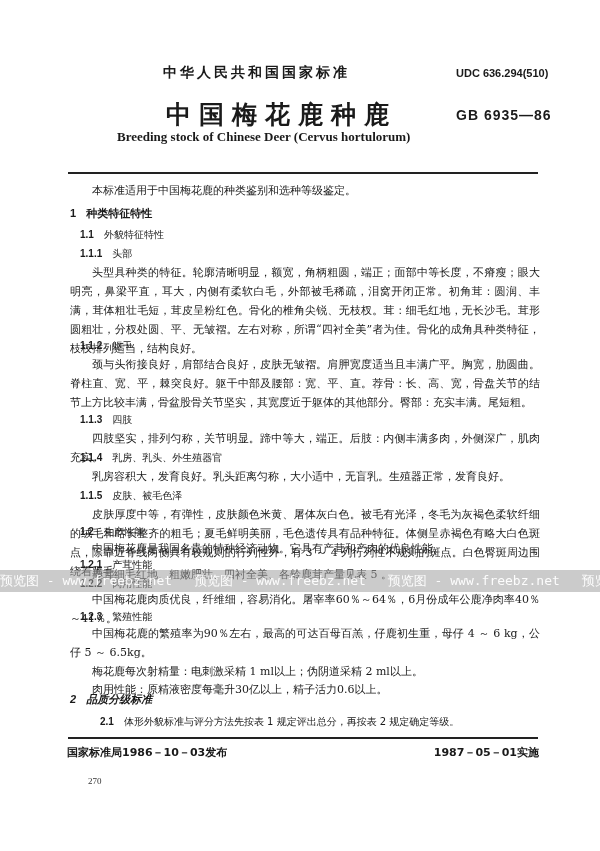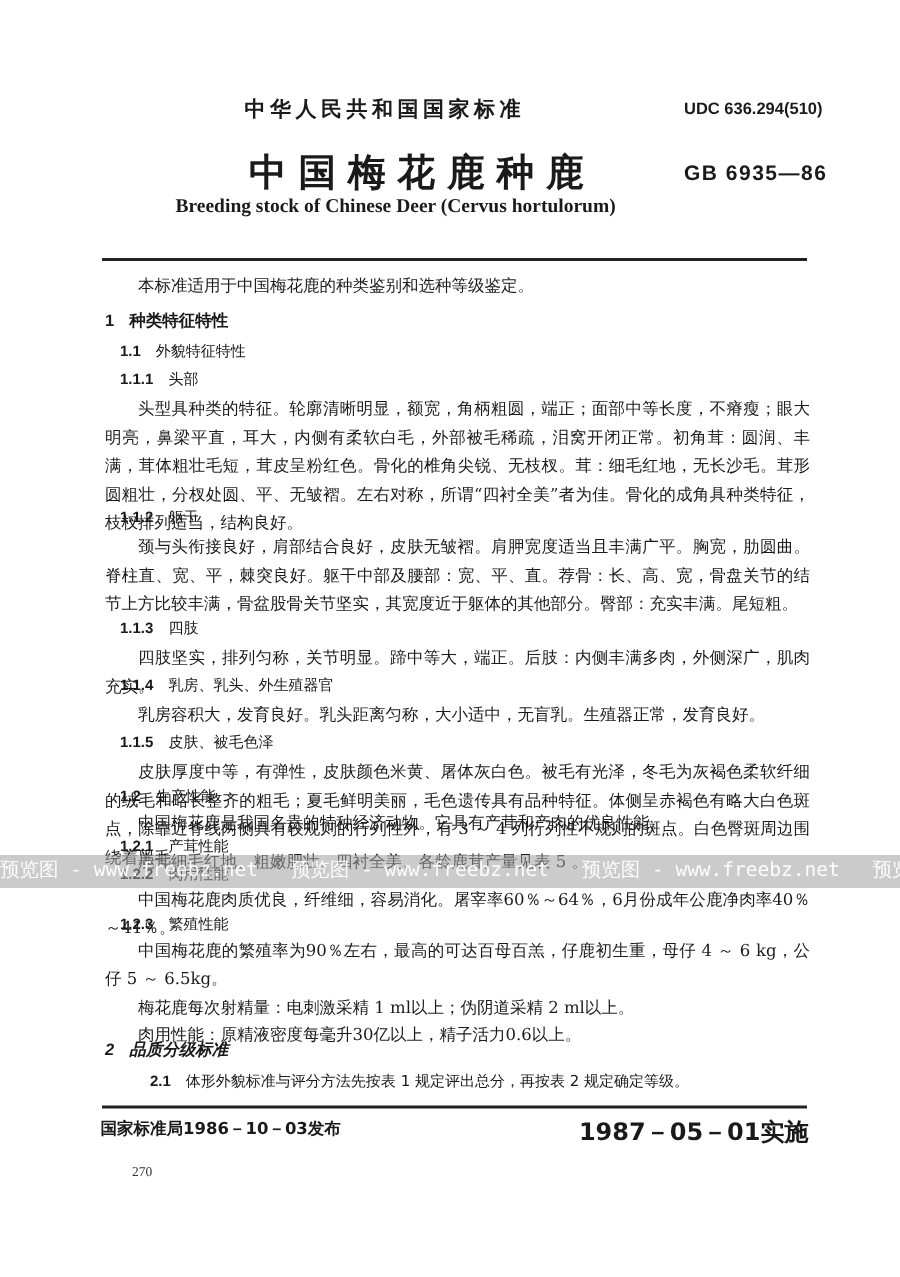--- a/index.html
+++ b/index.html
@@ -16,21 +16,21 @@
   .rule { position: absolute; left: 68px; width: 470px; height: 2px; background: #222; }
   .rule.top { top: 172px; }
   .rule.bottom { top: 737px; }
   .p { position: absolute; font-size: 11px; line-height: 19px; }
   .body-text { left: 70px; width: 470px; white-space: normal; text-align: justify; }
   .indent { text-indent: 22px; }
   .h1 { font-weight: bold; font-family: "DejaVu Sans", sans-serif; font-size: 11px; }
   .h2 { font-family: "DejaVu Sans", sans-serif; font-size: 10px; }
   .num { font-weight: bold; font-family: "Liberation Sans", sans-serif; margin-right: 10px; }
   .foot-l { left: 67px; top: 745px; font-size: 11px; font-weight: bold; font-family: "DejaVu Sans", sans-serif; }
-  .foot-r { right: 61px; top: 745px; font-size: 16px; font-weight: bold; font-family: "DejaVu Sans", sans-serif; }
+  .foot-r { right: 61px; top: 745px; font-size: 11px; font-weight: bold; font-family: "DejaVu Sans", sans-serif; }
   .pagenum { left: 88px; top: 776px; font-size: 9px; font-family: "Liberation Serif", serif; color: #333; }
   .watermark {
     position: absolute; left: 0; top: 570px; width: 600px; height: 22px;
     background: rgba(160,160,160,0.55); color: rgba(255,255,255,0.95);
     font-family: "DejaVu Sans Mono", monospace; font-size: 13px; line-height: 22px; white-space: nowrap; overflow: hidden;
   }
   .watermark span { margin-right: 14px; }
 </style>
 </head>
 <body>

